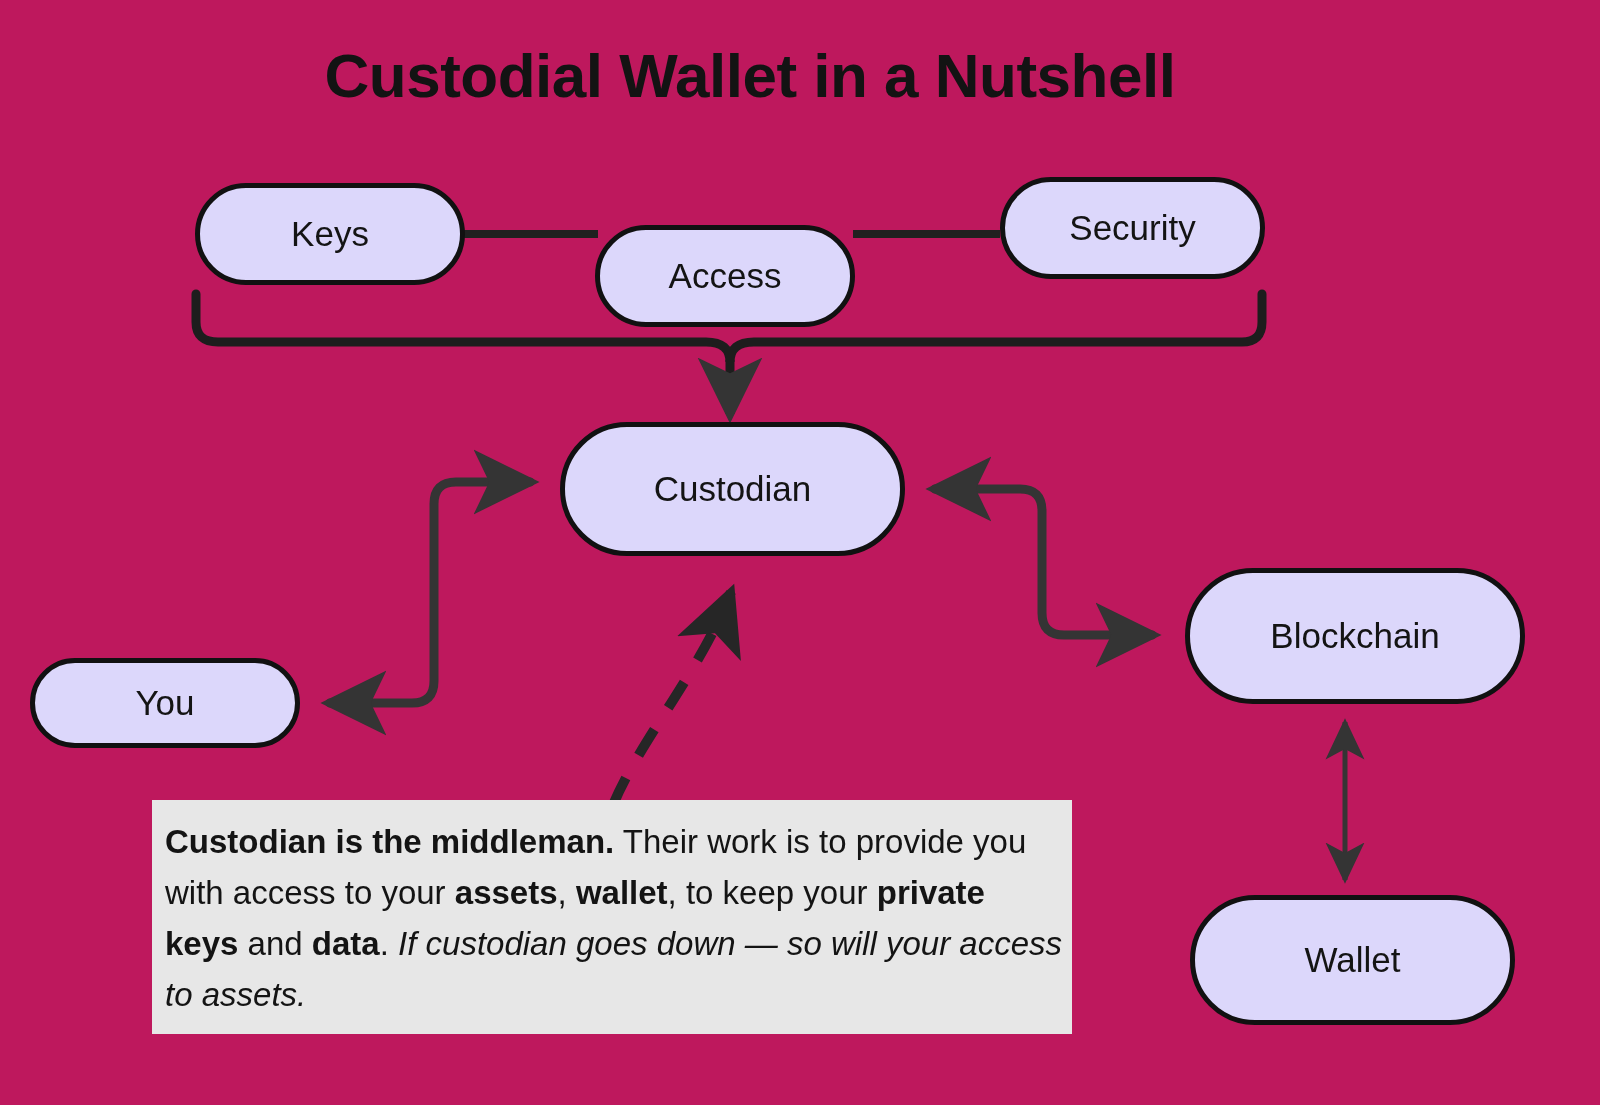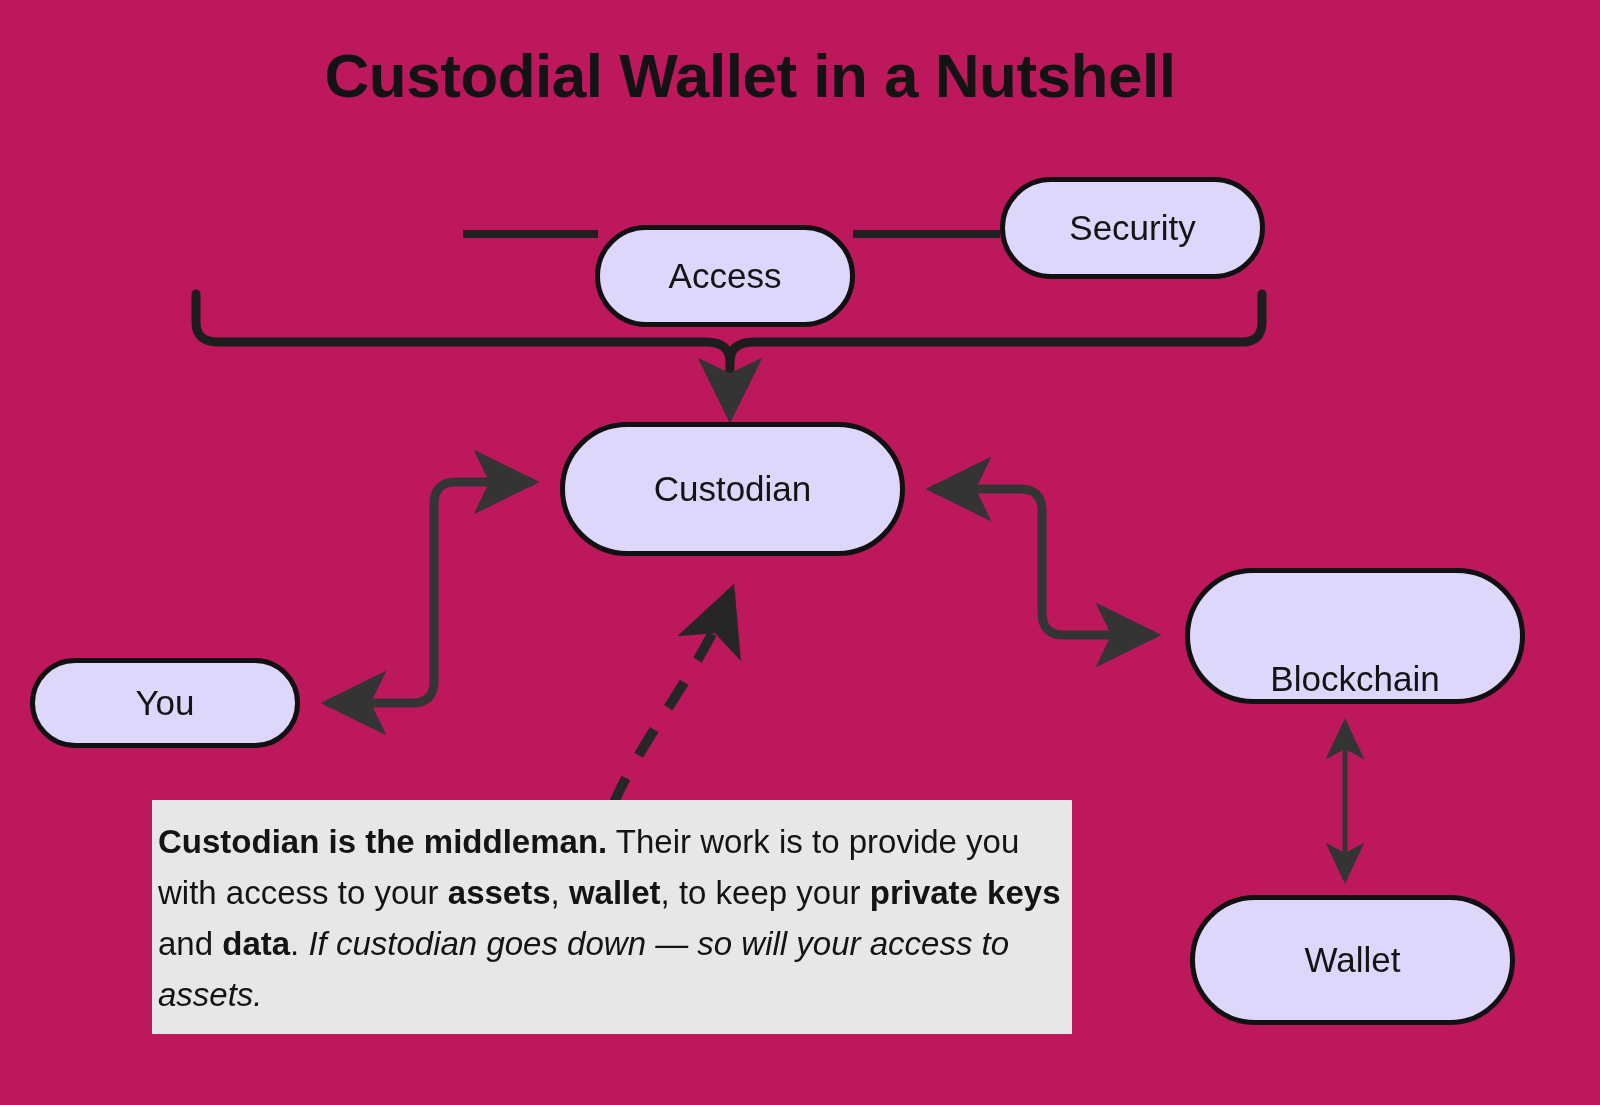--- a/index.html
+++ b/index.html
@@ -43,21 +43,21 @@
     top: 800px;
     width: 920px;
     box-sizing: border-box;
     background: #e7e7e7;
     padding: 16px 0 14px 0;
     font-size: 33px;
     line-height: 51px;
     color: #141414;
   }
   .callout .inner {
-    padding: 0 6px 0 6px;
+    padding: 0 6px 0 13px;
   }
   .callout b { font-weight: bold; }
   .callout i { font-style: italic; }
   .node-box {
     position: absolute;
     display: flex;
     align-items: center;
     justify-content: center;
     background: #dcd7fb;
     border: 5px solid #111111;
@@ -117,38 +117,41 @@
              L 1042 613
              Q 1042 635 1064 635
              L 1152 635" fill="none" stroke="#343434" stroke-width="9" stroke-linecap="round" marker-start="url(#arrowBig)" marker-end="url(#arrowBig)"></path>
 
     <line x1="1345" y1="722" x2="1345" y2="880" stroke="#343434" stroke-width="5" marker-start="url(#arrowThin)" marker-end="url(#arrowThin)"></line>
 
     <path d="M 613 805
              C 640 740, 700 672, 731 592" fill="none" stroke="#262626" stroke-width="10" stroke-dasharray="30 26" stroke-linecap="butt" marker-end="url(#arrowDash)"></path>
   </svg>
 
+  <div class="node-box" style="left:195px; top:183px; width:270px; height:102px;">
+    <span>Keys</span>
+  </div>
 
   <div class="node-box" style="left:595px; top:183px; width:260px; height:102px;margin-top:42px;">
     <span>Access</span>
   </div>
 
   <div class="node-box" style="left:1000px; top:177px; width:265px; height:102px;">
     <span>Security</span>
   </div>
 
   <div class="node-box" style="left:560px; top:422px; width:345px; height:134px;">
     <span>Custodian</span>
   </div>
 
   <div class="node-box" style="left:30px; top:658px; width:270px; height:90px;">
     <span>You</span>
   </div>
 
-  <div class="node-box" style="left:1185px; top:568px; width:340px; height:136px;align-items:flex-end;">
+  <div class="node-box" style="left:1185px; top:568px; width:340px; height:136px;">
     <span>Blockchain</span>
   </div>
 
   <div class="node-box" style="left:1190px; top:895px; width:325px; height:130px;">
     <span>Wallet</span>
   </div>
 
   <div class="callout">
     <div class="inner">
       <b>Custodian is the middleman.</b><span> Their work is to provide you with access to your </span><b>assets</b><span>, </span><b>wallet</b><span>, to keep your </span><b>private keys</b><span> and </span><b>data</b><span>. </span><i>If custodian goes down — so will your access to assets.</i>

